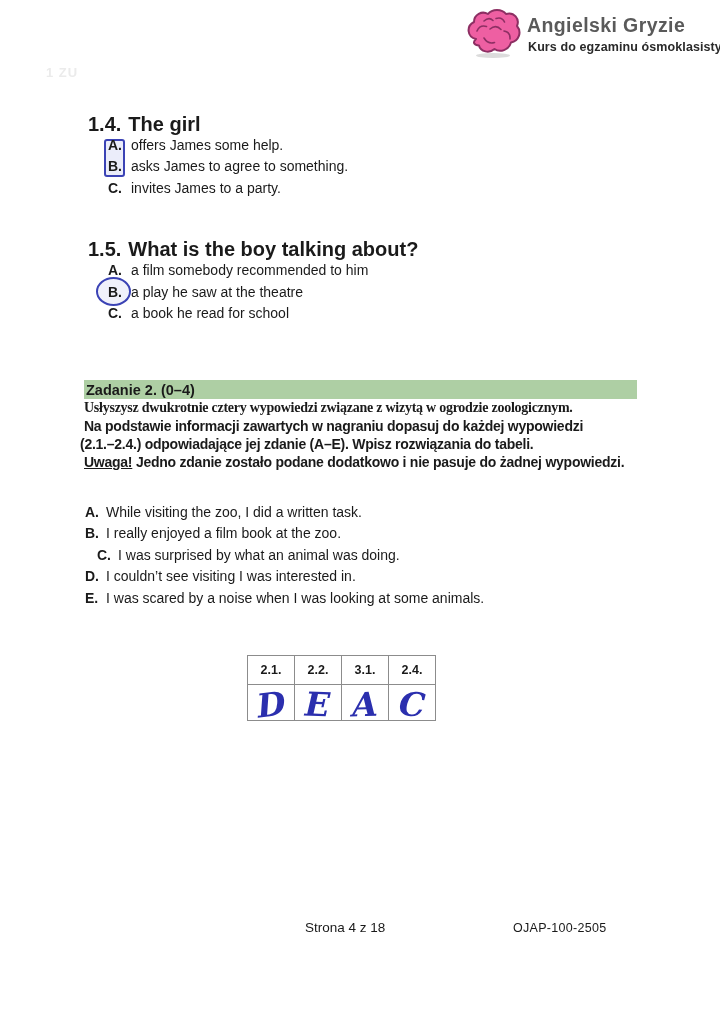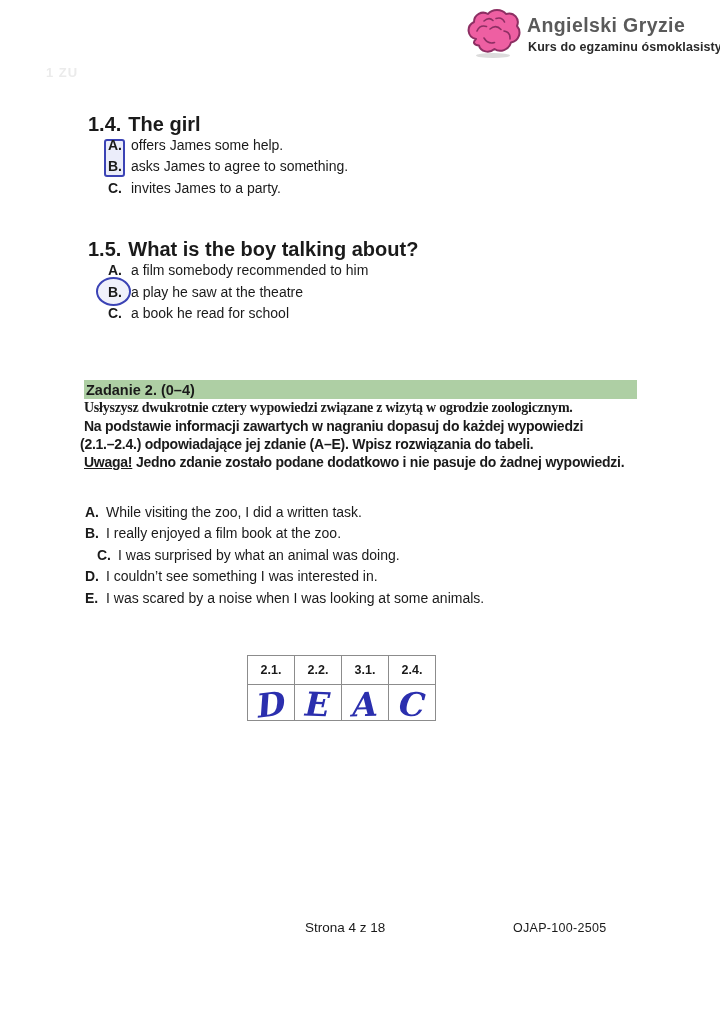--- a/index.html
+++ b/index.html
@@ -135,21 +135,21 @@
   <div class="abs nowrap" style="left:85px; top:503px;">
     <span class="stmt-letter">A.</span><span class="stmt-text">While visiting the zoo, I did a written task.</span>
   </div>
   <div class="abs nowrap" style="left:85px; top:524px;">
     <span class="stmt-letter">B.</span><span class="stmt-text">I really enjoyed a film book at the zoo.</span>
   </div>
   <div class="abs nowrap" style="left:85px; top:546px;margin-left:12px;">
     <span class="stmt-letter">C.</span><span class="stmt-text">I was surprised by what an animal was doing.</span>
   </div>
   <div class="abs nowrap" style="left:85px; top:567px;">
-    <span class="stmt-letter">D.</span><span class="stmt-text">I couldn’t see something I was interested in.</span>
+    <span class="stmt-letter">D.</span><span class="stmt-text">I couldn’t see visiting I was interested in.</span>
   </div>
   <div class="abs nowrap" style="left:85px; top:589px;">
     <span class="stmt-letter">E.</span><span class="stmt-text">I was scared by a noise when I was looking at some animals.</span>
   </div>
 
   <table class="ans abs" style="left:247px; top:655px;">
     <tbody>
         <tr>
       <td class="hdr">2.1.</td>
       <td class="hdr">2.2.</td>

